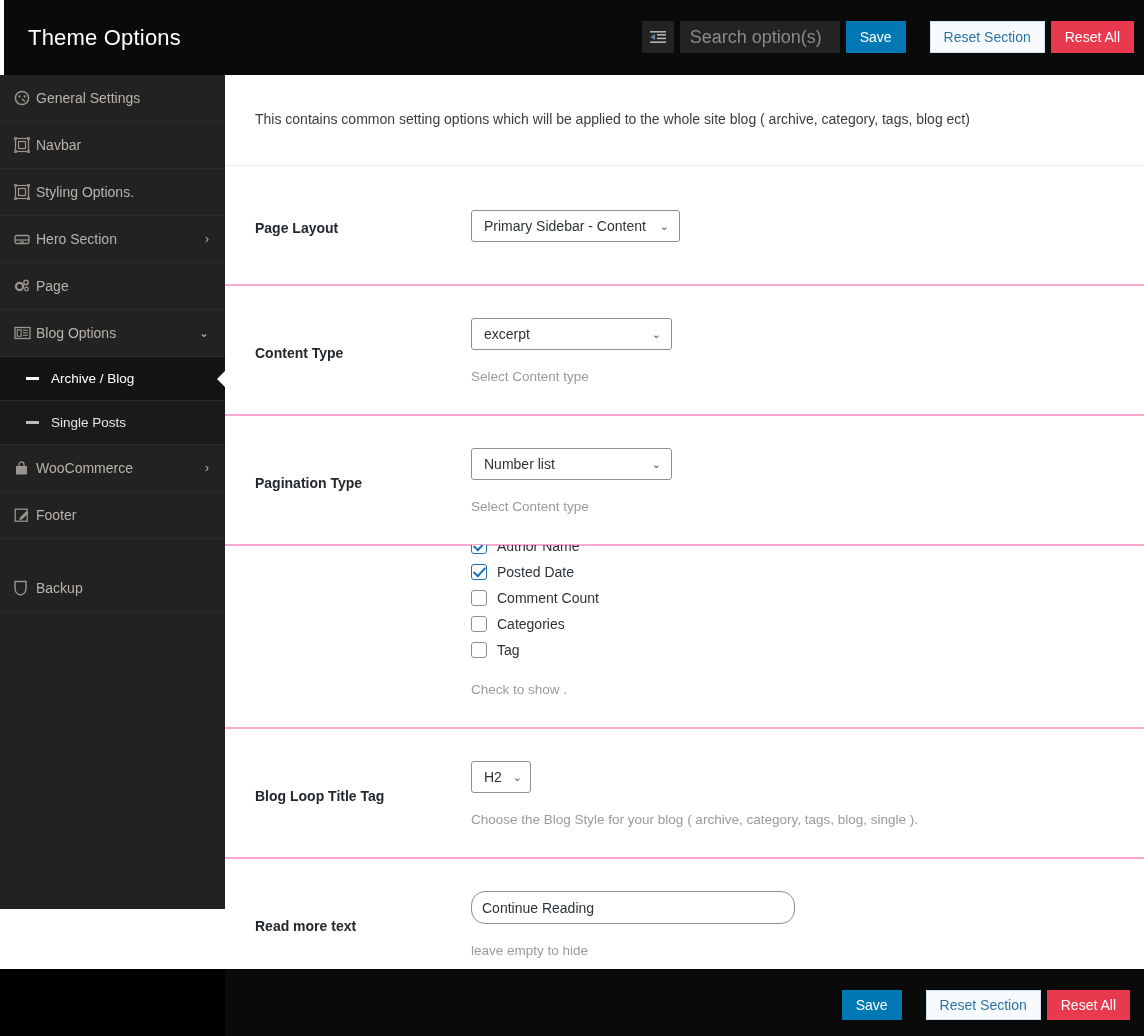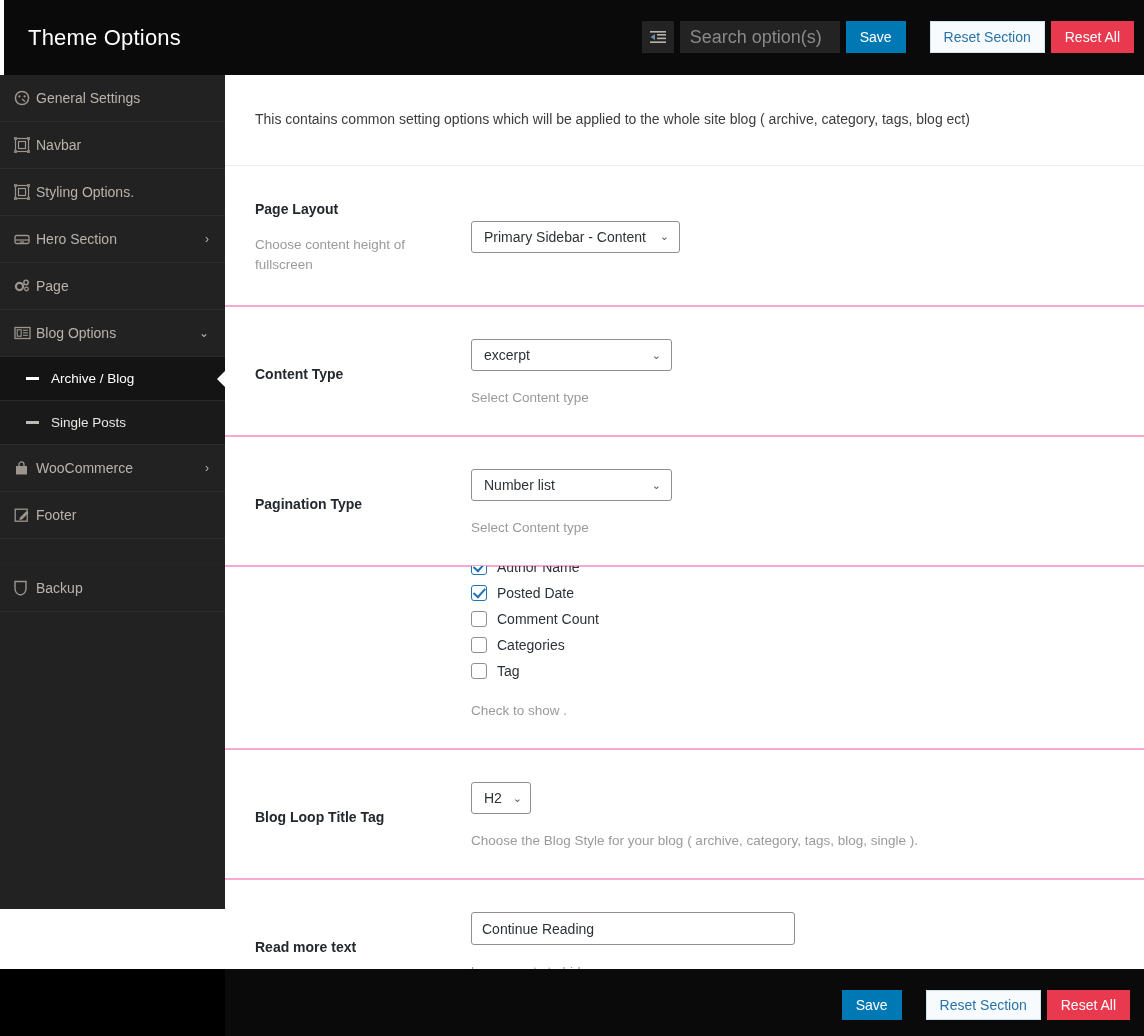--- a/index.html
+++ b/index.html
@@ -129,21 +129,21 @@
   .cbox.checked::after {
     content: ""; width: 5px; height: 10px;
     border: solid #2271b1; border-width: 0 2px 2px 0;
     transform: rotate(42deg) translate(-1px,-1px);
   }
   .check-label { font-size: 14px; color: #2c3338; }
   .row-checks { padding-top: 0; padding-bottom: 30px; }
   .clip-top { height: 14px; overflow: hidden; position: relative; }
   .clip-top .check-line { position: relative; top: -12px; }
   .text-input {
-    width: 324px; height: 33px; border: 1px solid #8c8f94; border-radius: 3px;
+    width: 324px; height: 33px; border: 1px solid #8c8f94; border-radius: 14px;
     padding: 0 10px; font-size: 14px; color: #2c3338; background: #fff;
     font-family: "Liberation Sans", sans-serif; outline: none;
   }
 
   
   .footer {
     position: absolute; bottom: 0; left: 0; width: 1144px; height: 67px;
     background: #0a0a0a;
   }
   .footer-tools {
@@ -305,21 +305,20 @@
 
   </div>
 
   <div class="main">
 
     <div class="intro">This contains common setting options which will be applied to the whole site blog ( archive, category, tags, blog ect)</div>
 
     <div class="row">
       <div class="row-label">
         <div class="row-title">Page Layout</div>
-        <div class="row-sub-left">Choose content height of fullscreen</div>
       </div>
       <div class="row-field">
         <div class="select wide">
           <span>Primary Sidebar - Content</span>
           <span class="chev">⌄</span>
         </div>
       </div>
     </div>
 
     <div class="row">

